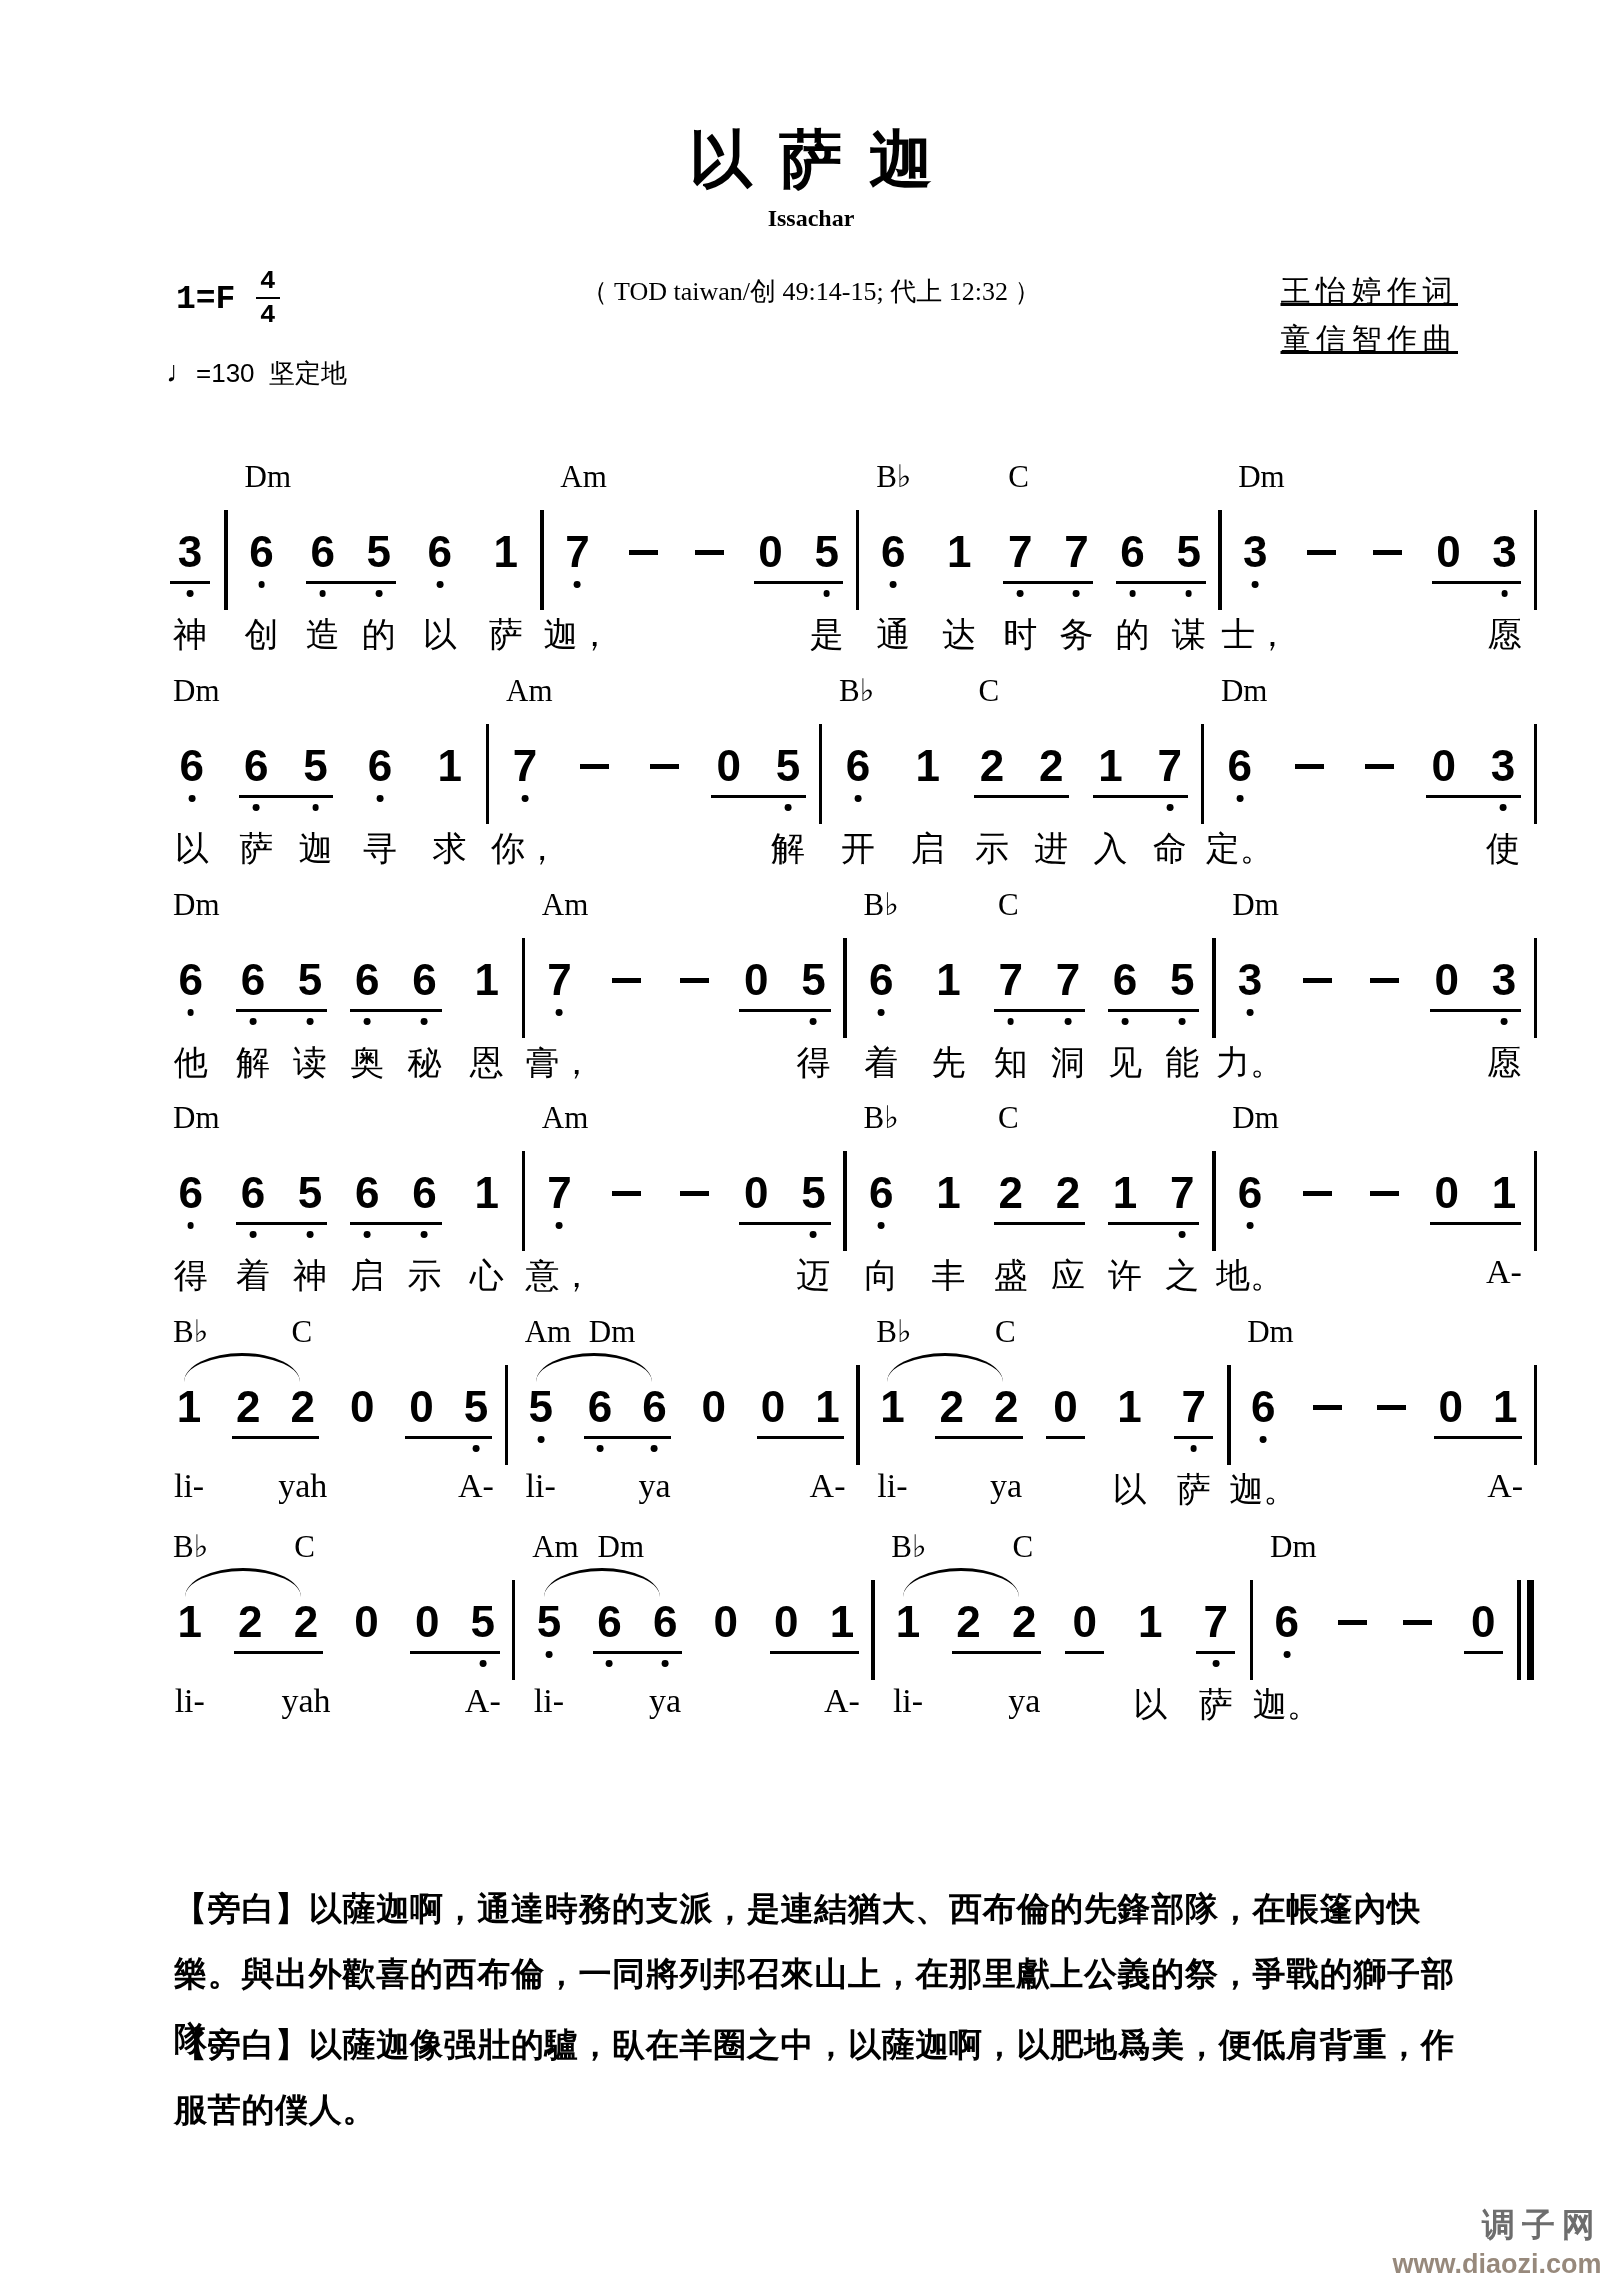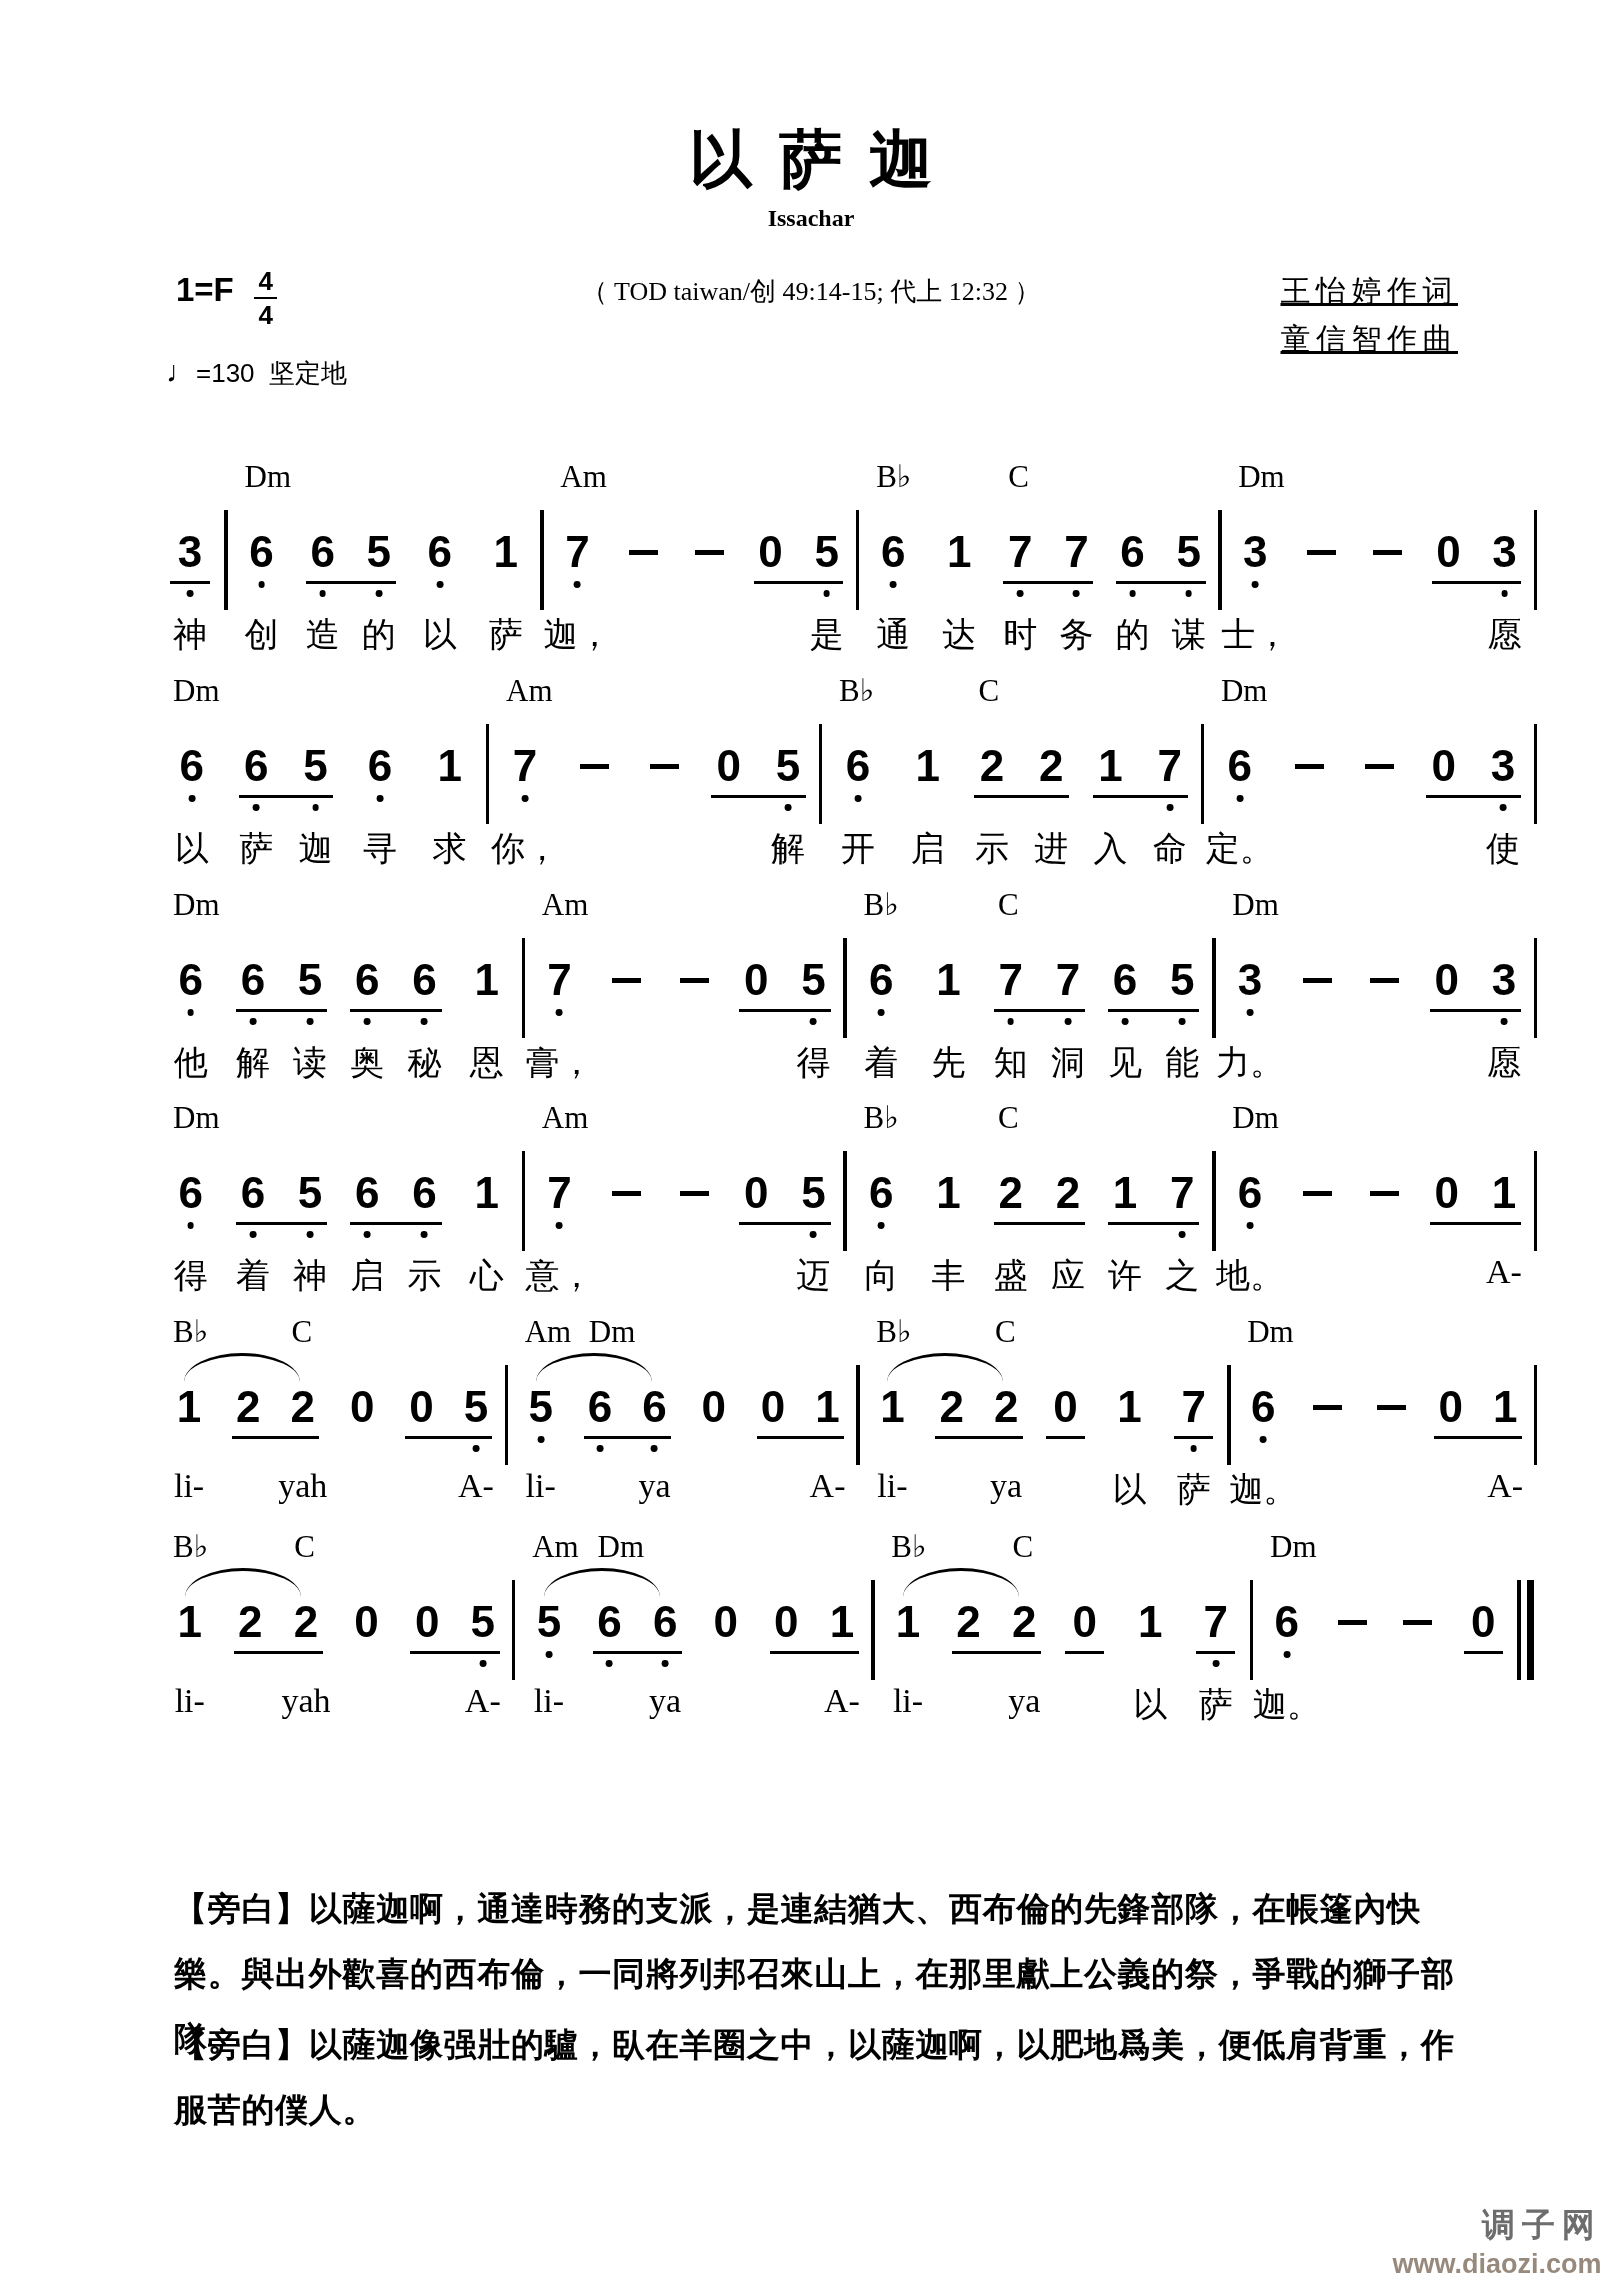--- a/index.html
+++ b/index.html
@@ -4,22 +4,22 @@
 <style>
   html,body{margin:0;padding:0;}
   body{width:1622px;height:2295px;position:relative;background:#ffffff;color:#000;
        font-family:"Liberation Serif",serif;}
   .abs{position:absolute;}
   .ctr{left:0;width:100%;text-align:center;}
   .title{top:117px;font-family:"Liberation Sans",sans-serif;font-weight:900;
          font-size:63px;letter-spacing:27px;padding-left:13px;}
   .subtitle{top:205px;font-size:24px;font-weight:bold;}
   .reference{top:274px;font-size:26px;}
-  .keysig{left:176px;top:271px;display:flex;gap:20.5px;align-items:flex-start;
-          font-weight:bold;font-size:33px;font-family:Liberation Sans, sans-serif;}
+  .keysig{left:176px;top:271px;display:flex;gap:20.5px;align-items:center;
+          font-weight:bold;font-size:33px;font-family:Liberation Mono, monospace;}
   .meter{text-align:center;line-height:1;margin-top:-2.7px;}
   .meter span{display:block;font-size:26px;font-weight:bold;}
   .meter .mt{border-bottom:2.7px solid #000;padding:0 4.1px 2.7px;}
   .meter .mb{padding-top:2.7px;}
   .tempo{left:166px;top:355px;font-size:26px;font-family:"Liberation Sans",sans-serif;}
   .tempo .nq{font-size:30px;font-family:"Liberation Serif",serif;}
   .credits{right:164px;top:267px;font-size:30px;letter-spacing:5.5px;line-height:48px;
            text-align:left;text-decoration:underline;}
   
   .system{position:absolute;left:157px;width:1381px;display:flex;align-items:flex-start;}

